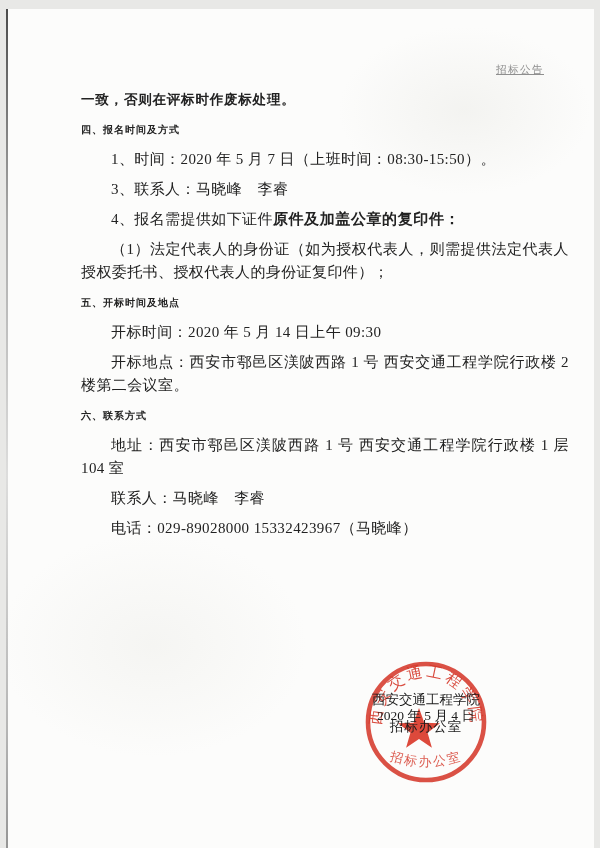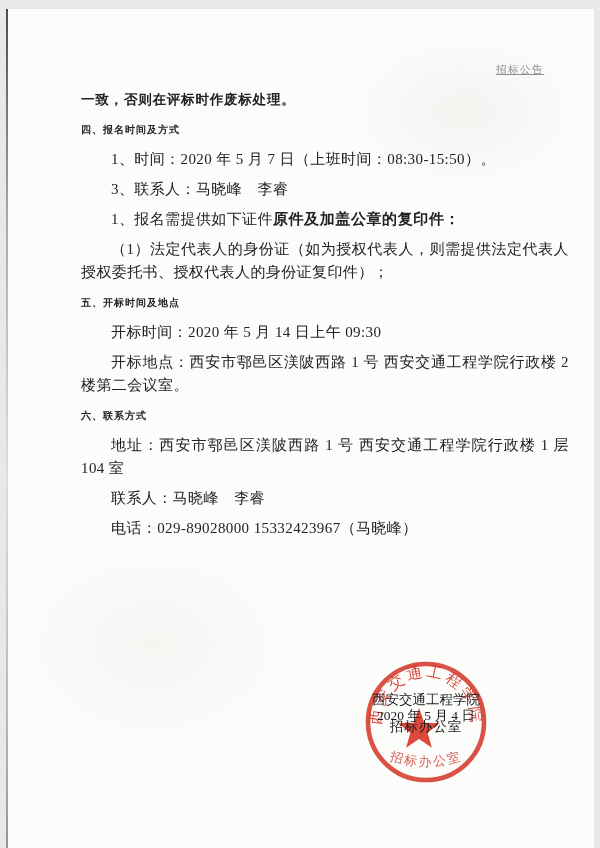--- a/index.html
+++ b/index.html
@@ -59,21 +59,21 @@
 <div class="page">
   <div class="scan-edge"></div>
 
   <div class="doc-tag">招标公告</div>
 
   <div class="doc-body">
     <p class="para flush-bold"><span>一致，否则在评标时作废标处理。</span></p>
     <p class="para heading"><span>四、报名时间及方式</span></p>
     <p class="para indent"><span>1、时间：2020 年 5 月 7 日（上班时间：08:30-15:50）。</span></p>
     <p class="para indent"><span>3、联系人：马晓峰　李睿</span></p>
-    <p class="para indent"><span>1、报名需提供如下证件</span><b>原件及加盖公章的复印件：</b></p>
+    <p class="para indent"><span>4、报名需提供如下证件</span><b>原件及加盖公章的复印件：</b></p>
     <p class="para indent"><span>（1）法定代表人的身份证（如为授权代表人，则需提供法定代表人授权委托书、授权代表人的身份证复印件）；</span></p>
     <p class="para heading"><span>五、开标时间及地点</span></p>
     <p class="para indent"><span>开标时间：2020 年 5 月 14 日上午 09:30</span></p>
     <p class="para indent"><span>开标地点：西安市鄠邑区渼陂西路 1 号  西安交通工程学院行政楼 2 楼第二会议室。</span></p>
     <p class="para heading"><span>六、联系方式</span></p>
     <p class="para indent"><span>地址：西安市鄠邑区渼陂西路 1 号  西安交通工程学院行政楼 1 层 104 室</span></p>
     <p class="para indent"><span>联系人：马晓峰　李睿</span></p>
     <p class="para indent"><span>电话：029-89028000 15332423967（马晓峰）</span></p>
   </div>
 

